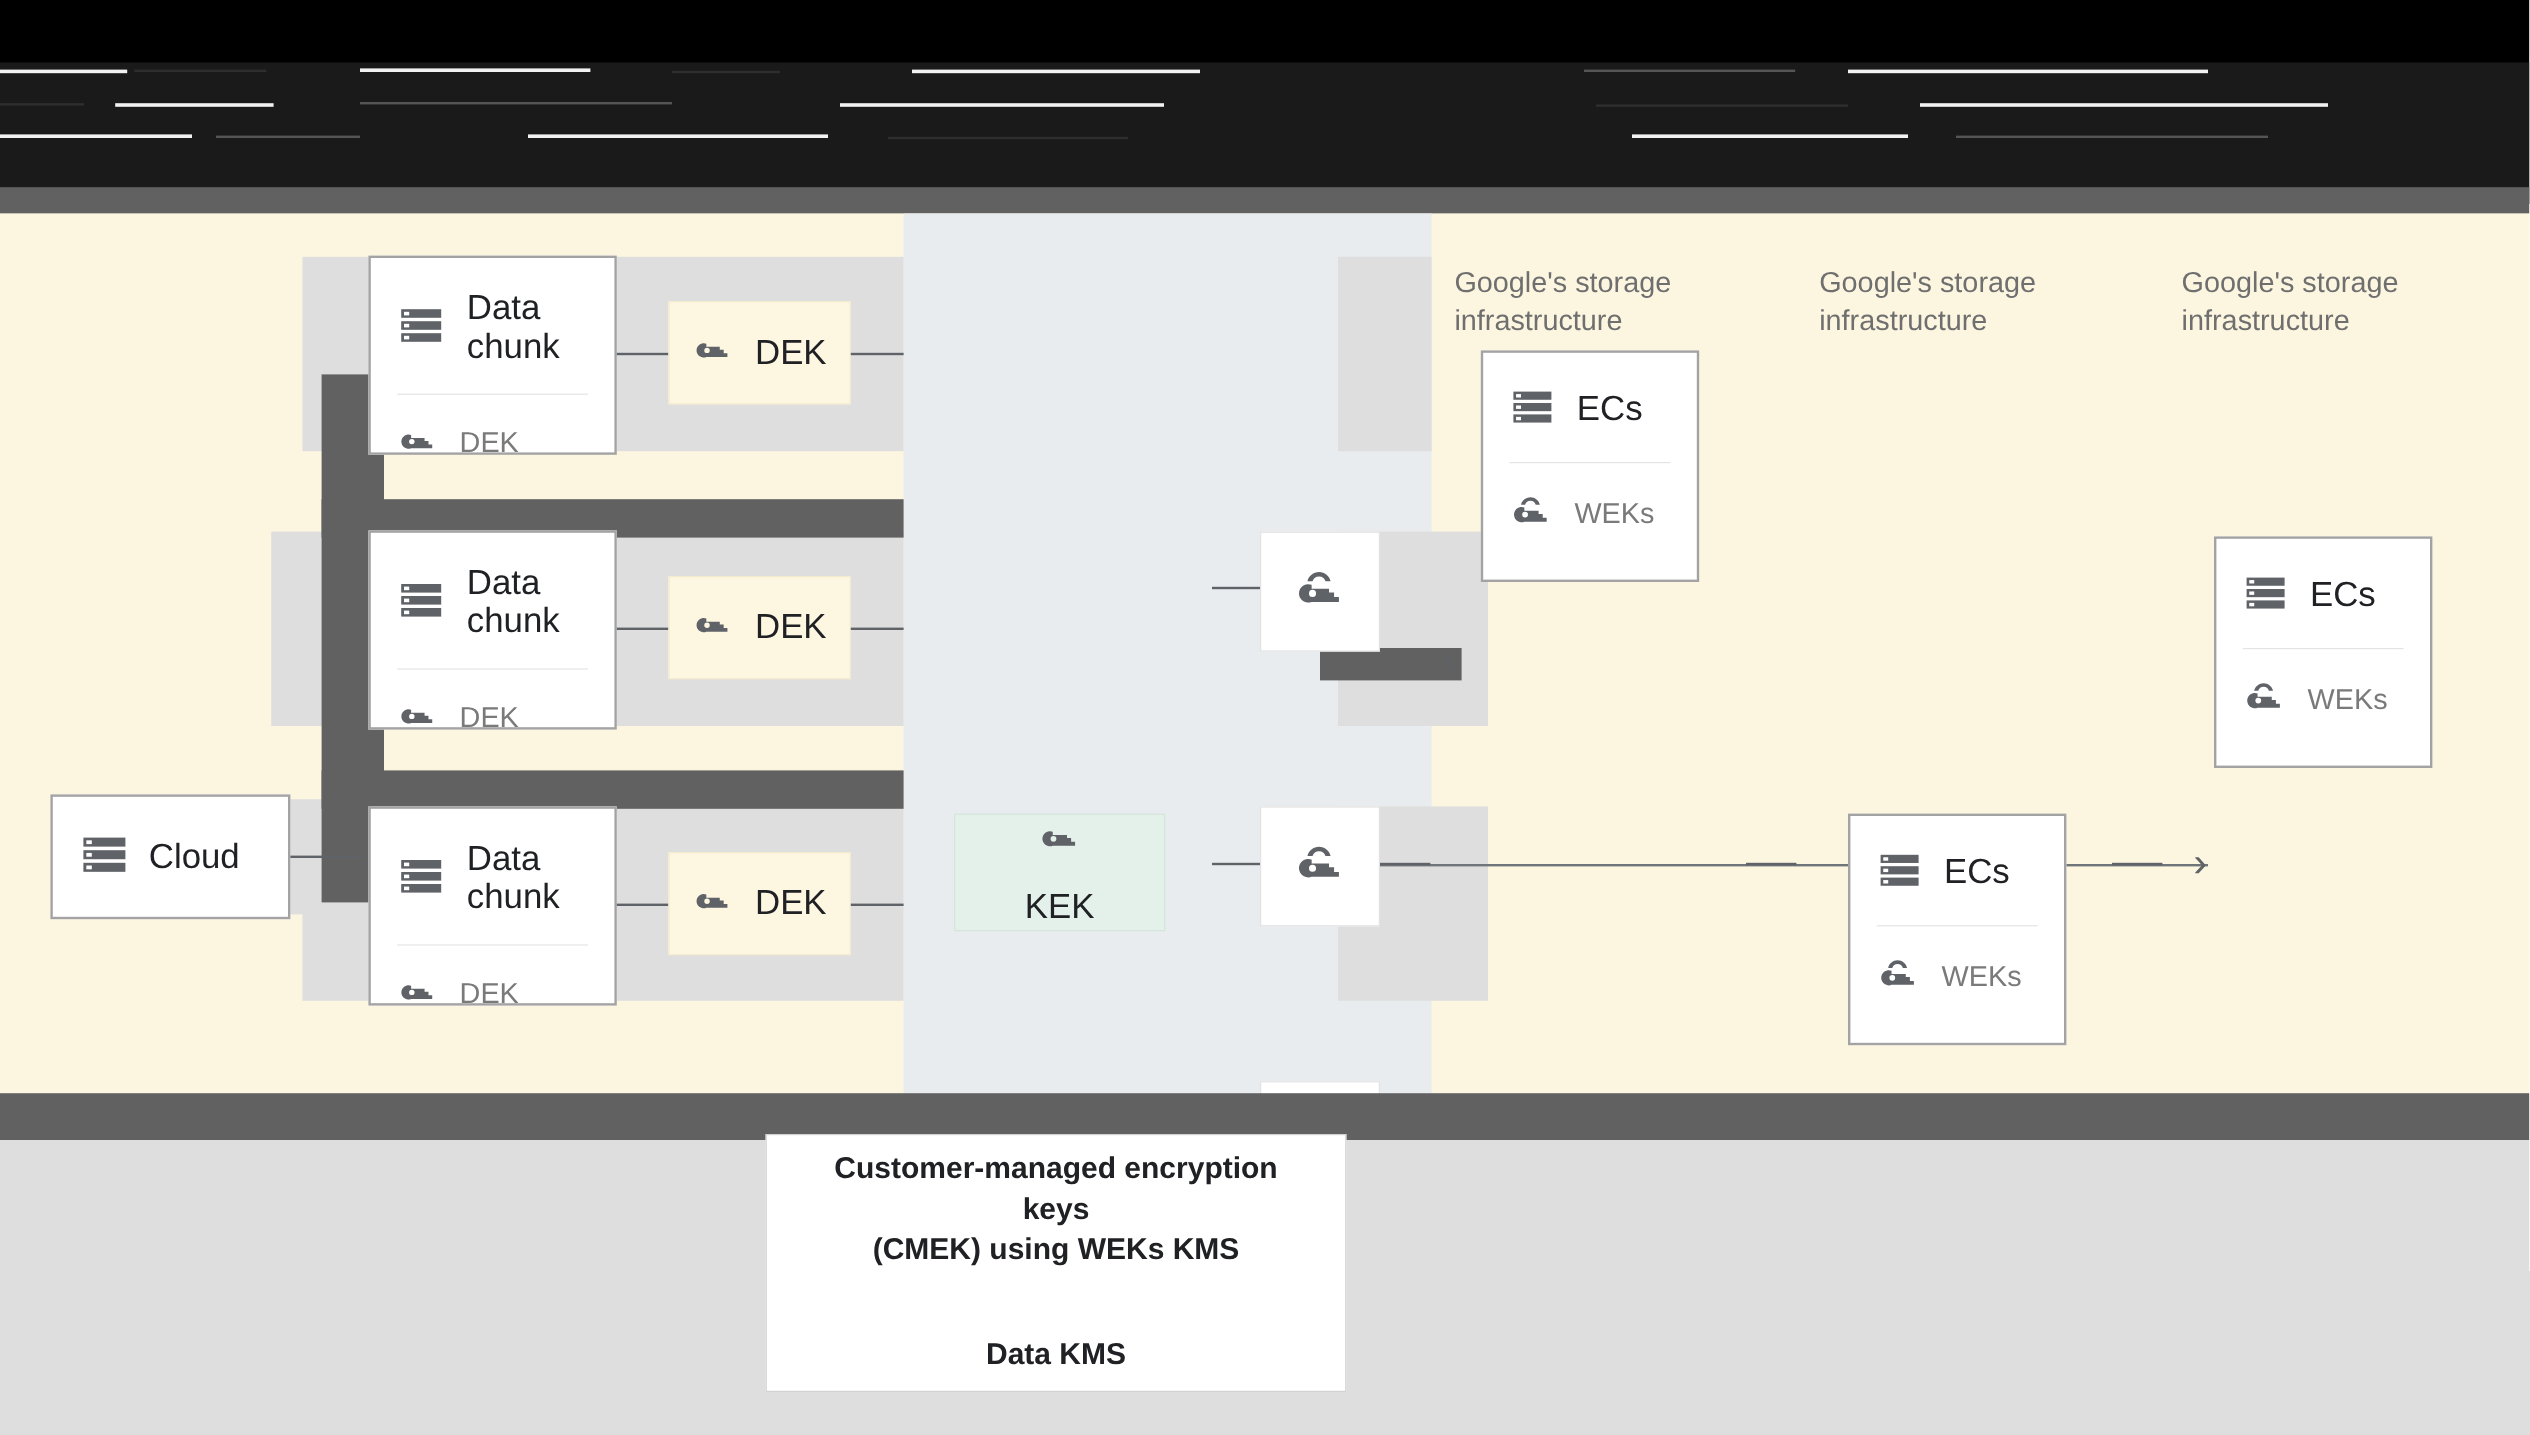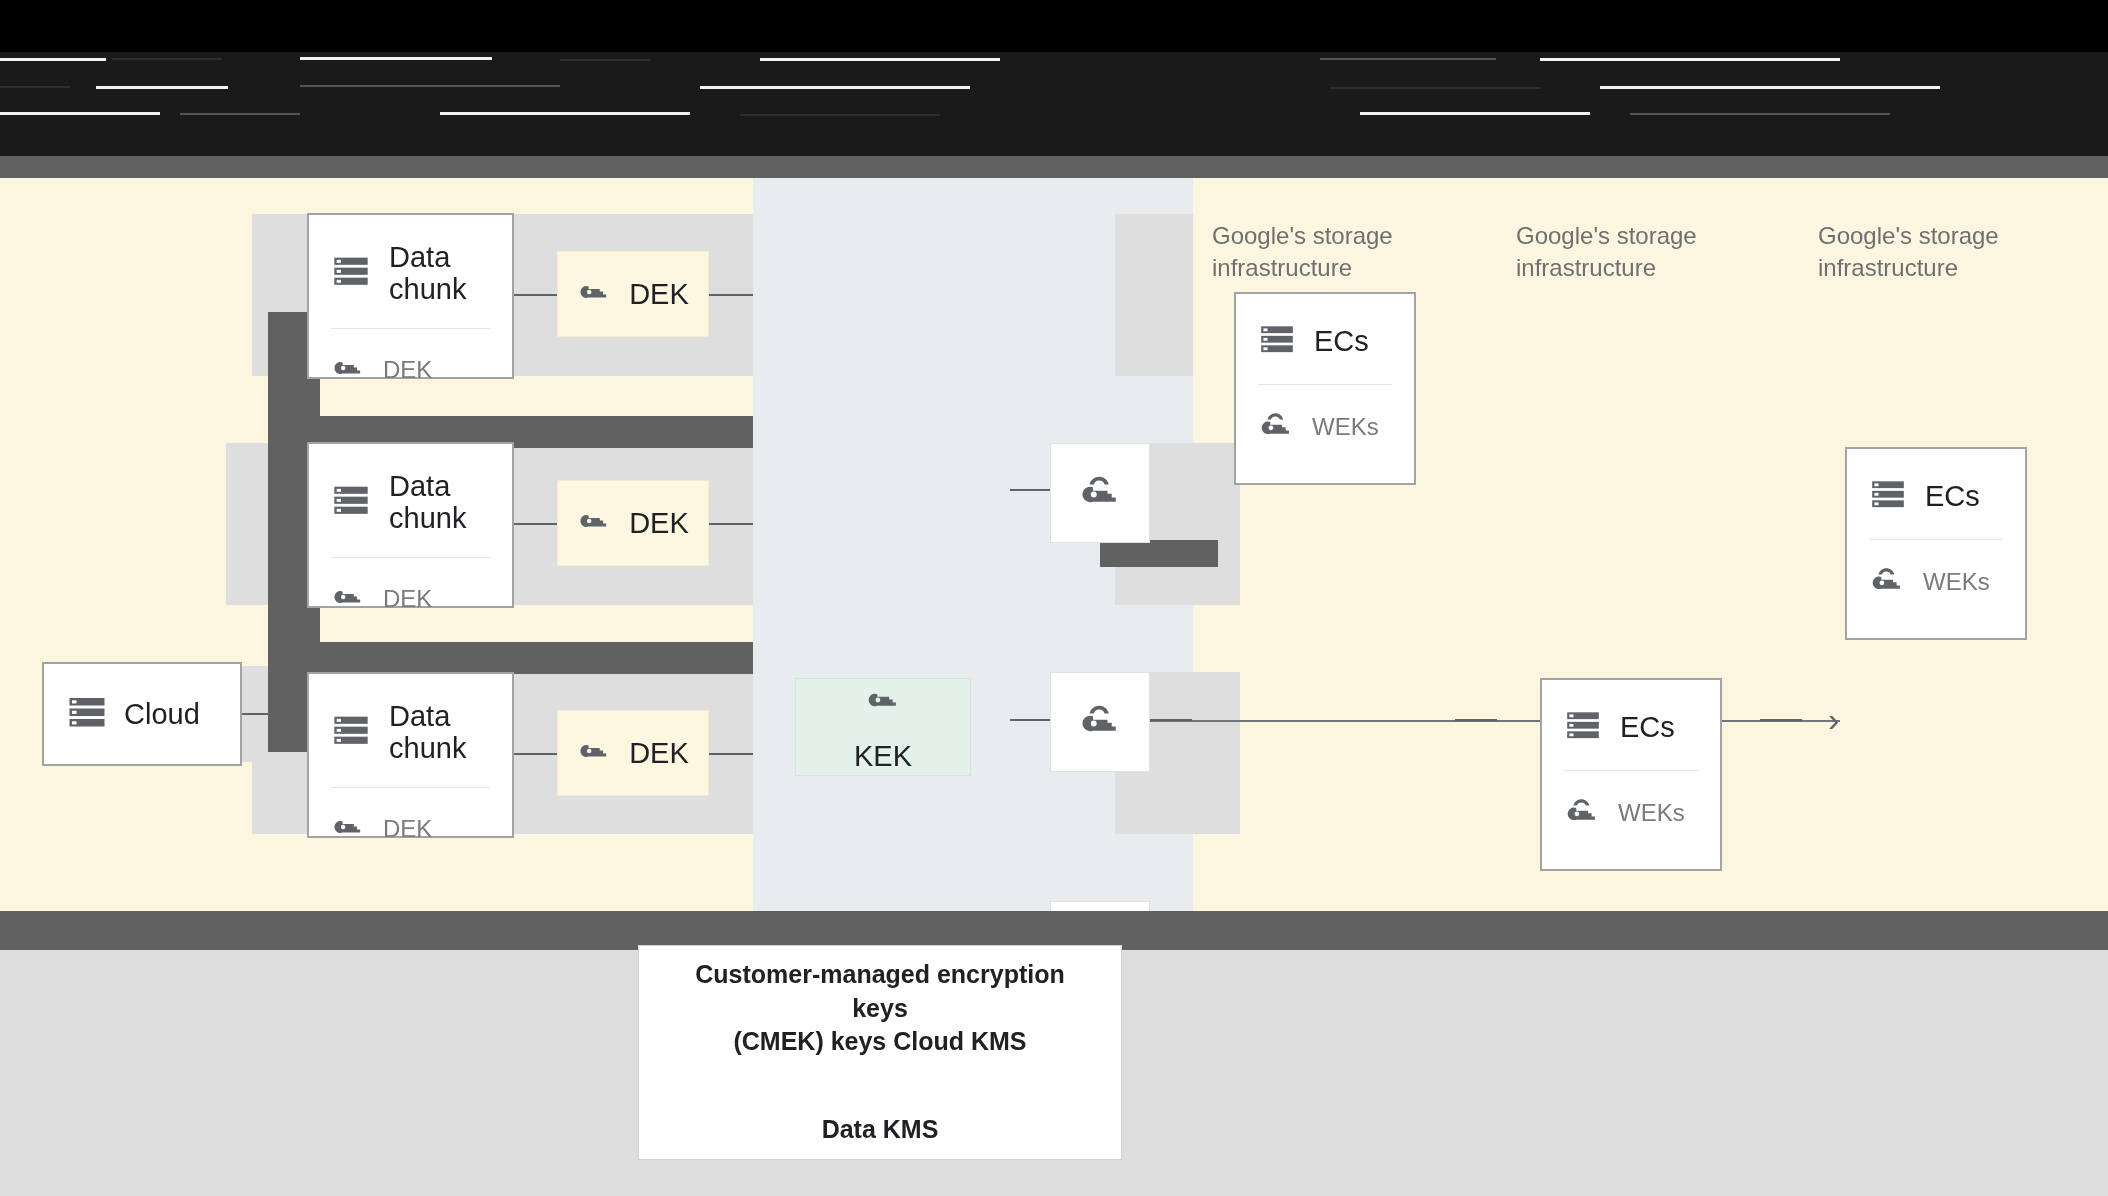--- a/index.html
+++ b/index.html
@@ -548,21 +548,21 @@
     </div>
 
   </div>
 
   <div class="bottom-bar"></div>
   <div class="bottom-panel"></div>
 
   <div class="caption-card">
     <div class="caption-strong">
       <span>Customer-managed encryption keys</span><br>
-      <span>(CMEK) keys Cloud KMS</span>
+      <span>(CMEK) using WEKs KMS</span>
     </div>
     <div class="caption-normal">
       <br>
       <b>Data KMS</b>
     </div>
   </div>
 
 </div>
 
 </body></html>

